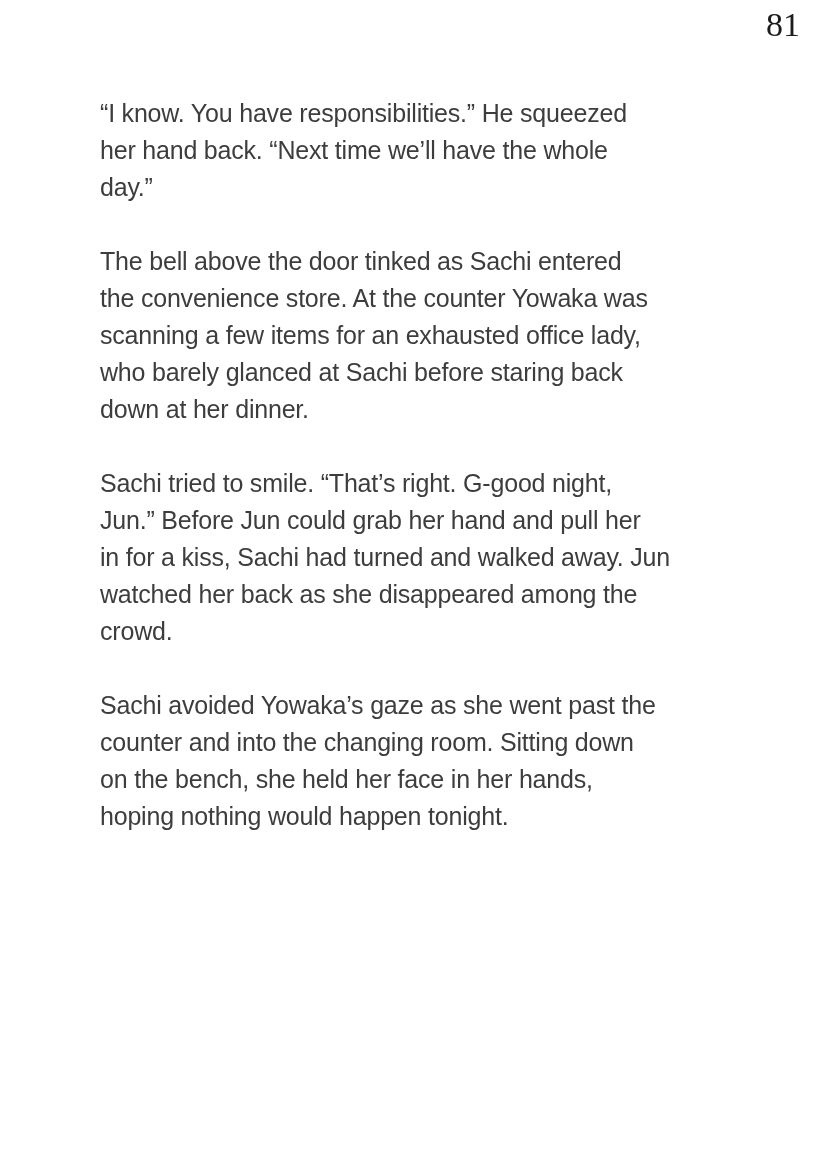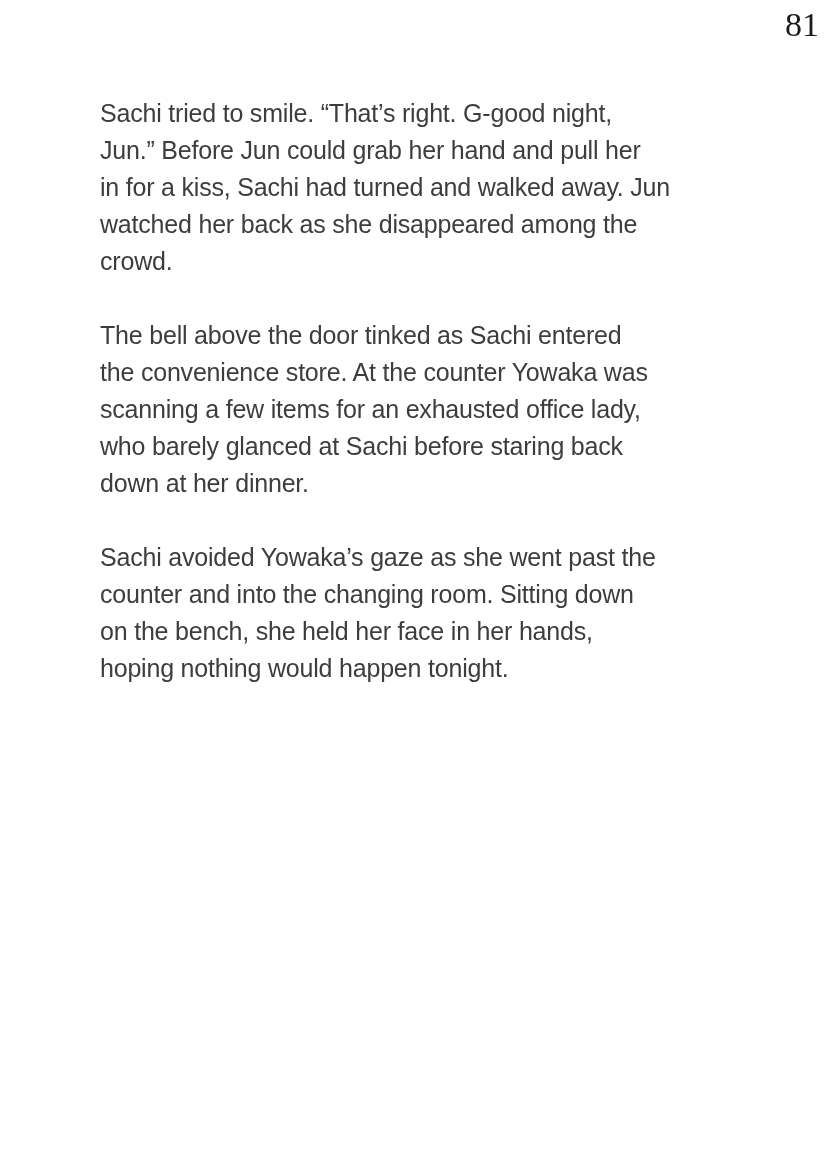--- a/index.html
+++ b/index.html
@@ -12,21 +12,21 @@
   }
   .page {
     position: relative;
     width: 827px;
     height: 1166px;
     background: #ffffff;
   }
   .page-number {
     position: absolute;
     top: 6px;
-    right: 8px;
+    right: 27px;
     font-family: "Liberation Serif", serif;
     font-size: 34px;
     color: #1c1c1c;
     line-height: 1.1;
   }
   .content {
     position: absolute;
     left: 100px;
     top: 95px;
     width: 690px;
@@ -41,28 +41,31 @@
     font-weight: 400;
   }
 </style>
 </head>
 <body>
 
 <div class="page">
   <div class="page-number">81</div>
 
   <div class="content">
+    <p class="paragraph">“I know. You have responsibilities.” He squeezed
+her hand back. “Next time we’ll have the whole
+day.”</p>
+    <p class="paragraph">The bell above the door tinked as Sachi entered
+the convenience store. At the counter Yowaka was
+scanning a few items for an exhausted office lady,
+who barely glanced at Sachi before staring back
+down at her dinner.</p>
     <p class="paragraph">Sachi tried to smile. “That’s right. G-good night,
 Jun.” Before Jun could grab her hand and pull her
 in for a kiss, Sachi had turned and walked away. Jun
 watched her back as she disappeared among the
 crowd.</p>
-    <p class="paragraph">The bell above the door tinked as Sachi entered
-the convenience store. At the counter Yowaka was
-scanning a few items for an exhausted office lady,
-who barely glanced at Sachi before staring back
-down at her dinner.</p>
     <p class="paragraph">Sachi avoided Yowaka’s gaze as she went past the
 counter and into the changing room. Sitting down
 on the bench, she held her face in her hands,
 hoping nothing would happen tonight.</p>
   </div>
 </div>
 
 </body></html>

